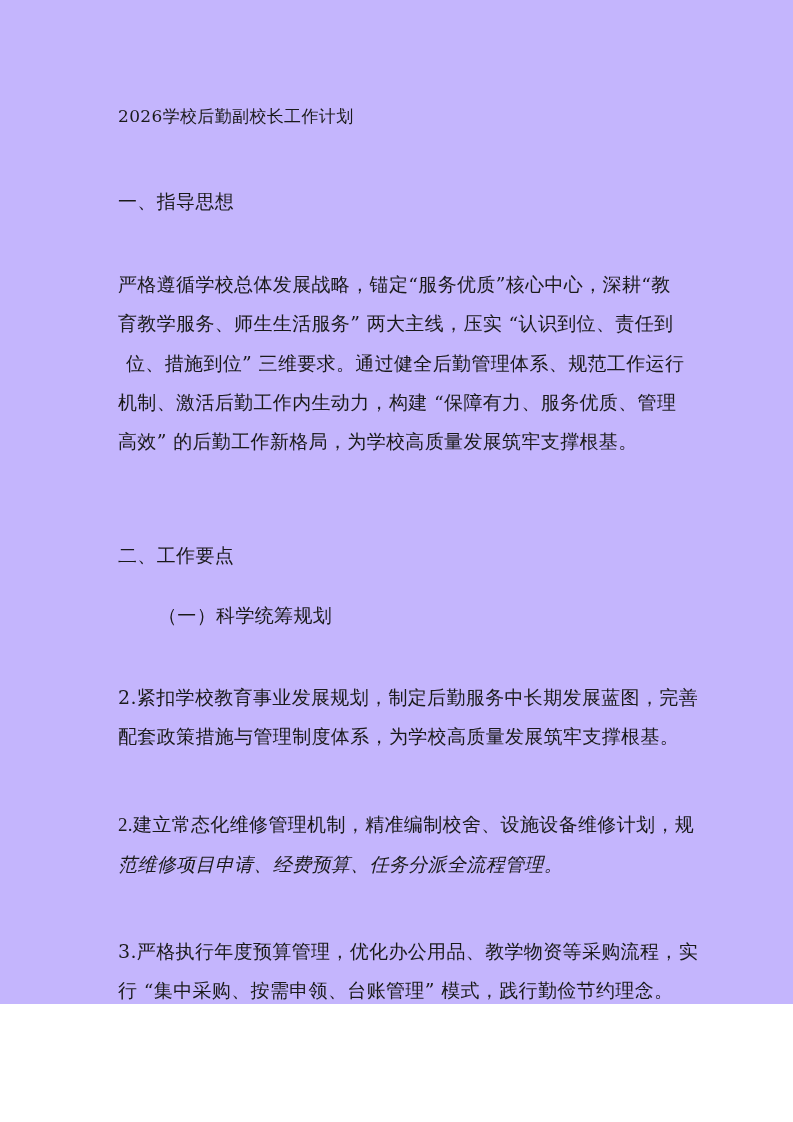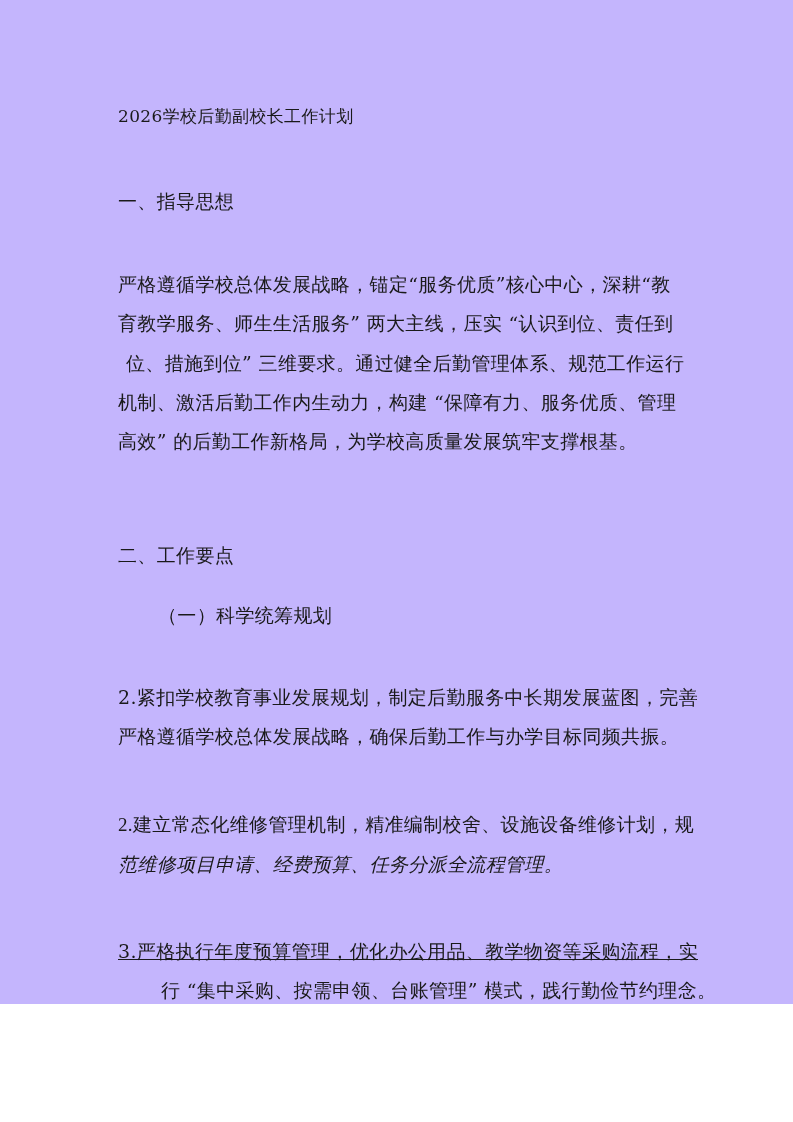--- a/index.html
+++ b/index.html
@@ -47,25 +47,25 @@
     <div class="line" style="top:392px;">机制、激活后勤工作内生动力，构建 “保障有力、服务优质、管理</div>
     <div class="line" style="top:431px;">高效” 的后勤工作新格局，为学校高质量发展筑牢支撑根基。</div>
   </div>
 
   <div class="line" style="top:521px;margin-top:24px;">二、工作要点</div>
 
   <div class="line" style="top:605px;margin-left:40px;">（一）科学统筹规划</div>
 
   <div>
     <div class="line" style="top:687px;">2.紧扣学校教育事业发展规划，制定后勤服务中长期发展蓝图，完善</div>
-    <div class="line" style="top:726px;">严格遵循学校总体发展战略，确保后勤工作与办学目标同频共振。</div>
+    <div class="line" style="top:726px;">配套政策措施与管理制度体系，为学校高质量发展筑牢支撑根基。</div>
   </div>
 
   <div>
     <div class="line" style="top:815px;font-family:Liberation Serif, serif;">2.建立常态化维修管理机制，精准编制校舍、设施设备维修计划，规</div>
     <div class="line" style="top:854px;font-style:italic;">范维修项目申请、经费预算、任务分派全流程管理。</div>
   </div>
 
   <div>
-    <div class="line" style="top:941px;text-decoration:underline;">3.严格执行年度预算管理，优化办公用品、教学物资等采购流程，实</div>
-    <div class="line" style="top:980px;margin-left:43px;">行 “集中采购、按需申领、台账管理” 模式，践行勤俭节约理念。</div>
+    <div class="line" style="top:941px;">3.严格执行年度预算管理，优化办公用品、教学物资等采购流程，实</div>
+    <div class="line" style="top:980px;">行 “集中采购、按需申领、台账管理” 模式，践行勤俭节约理念。</div>
   </div>
 </div>
 
 </body></html>

